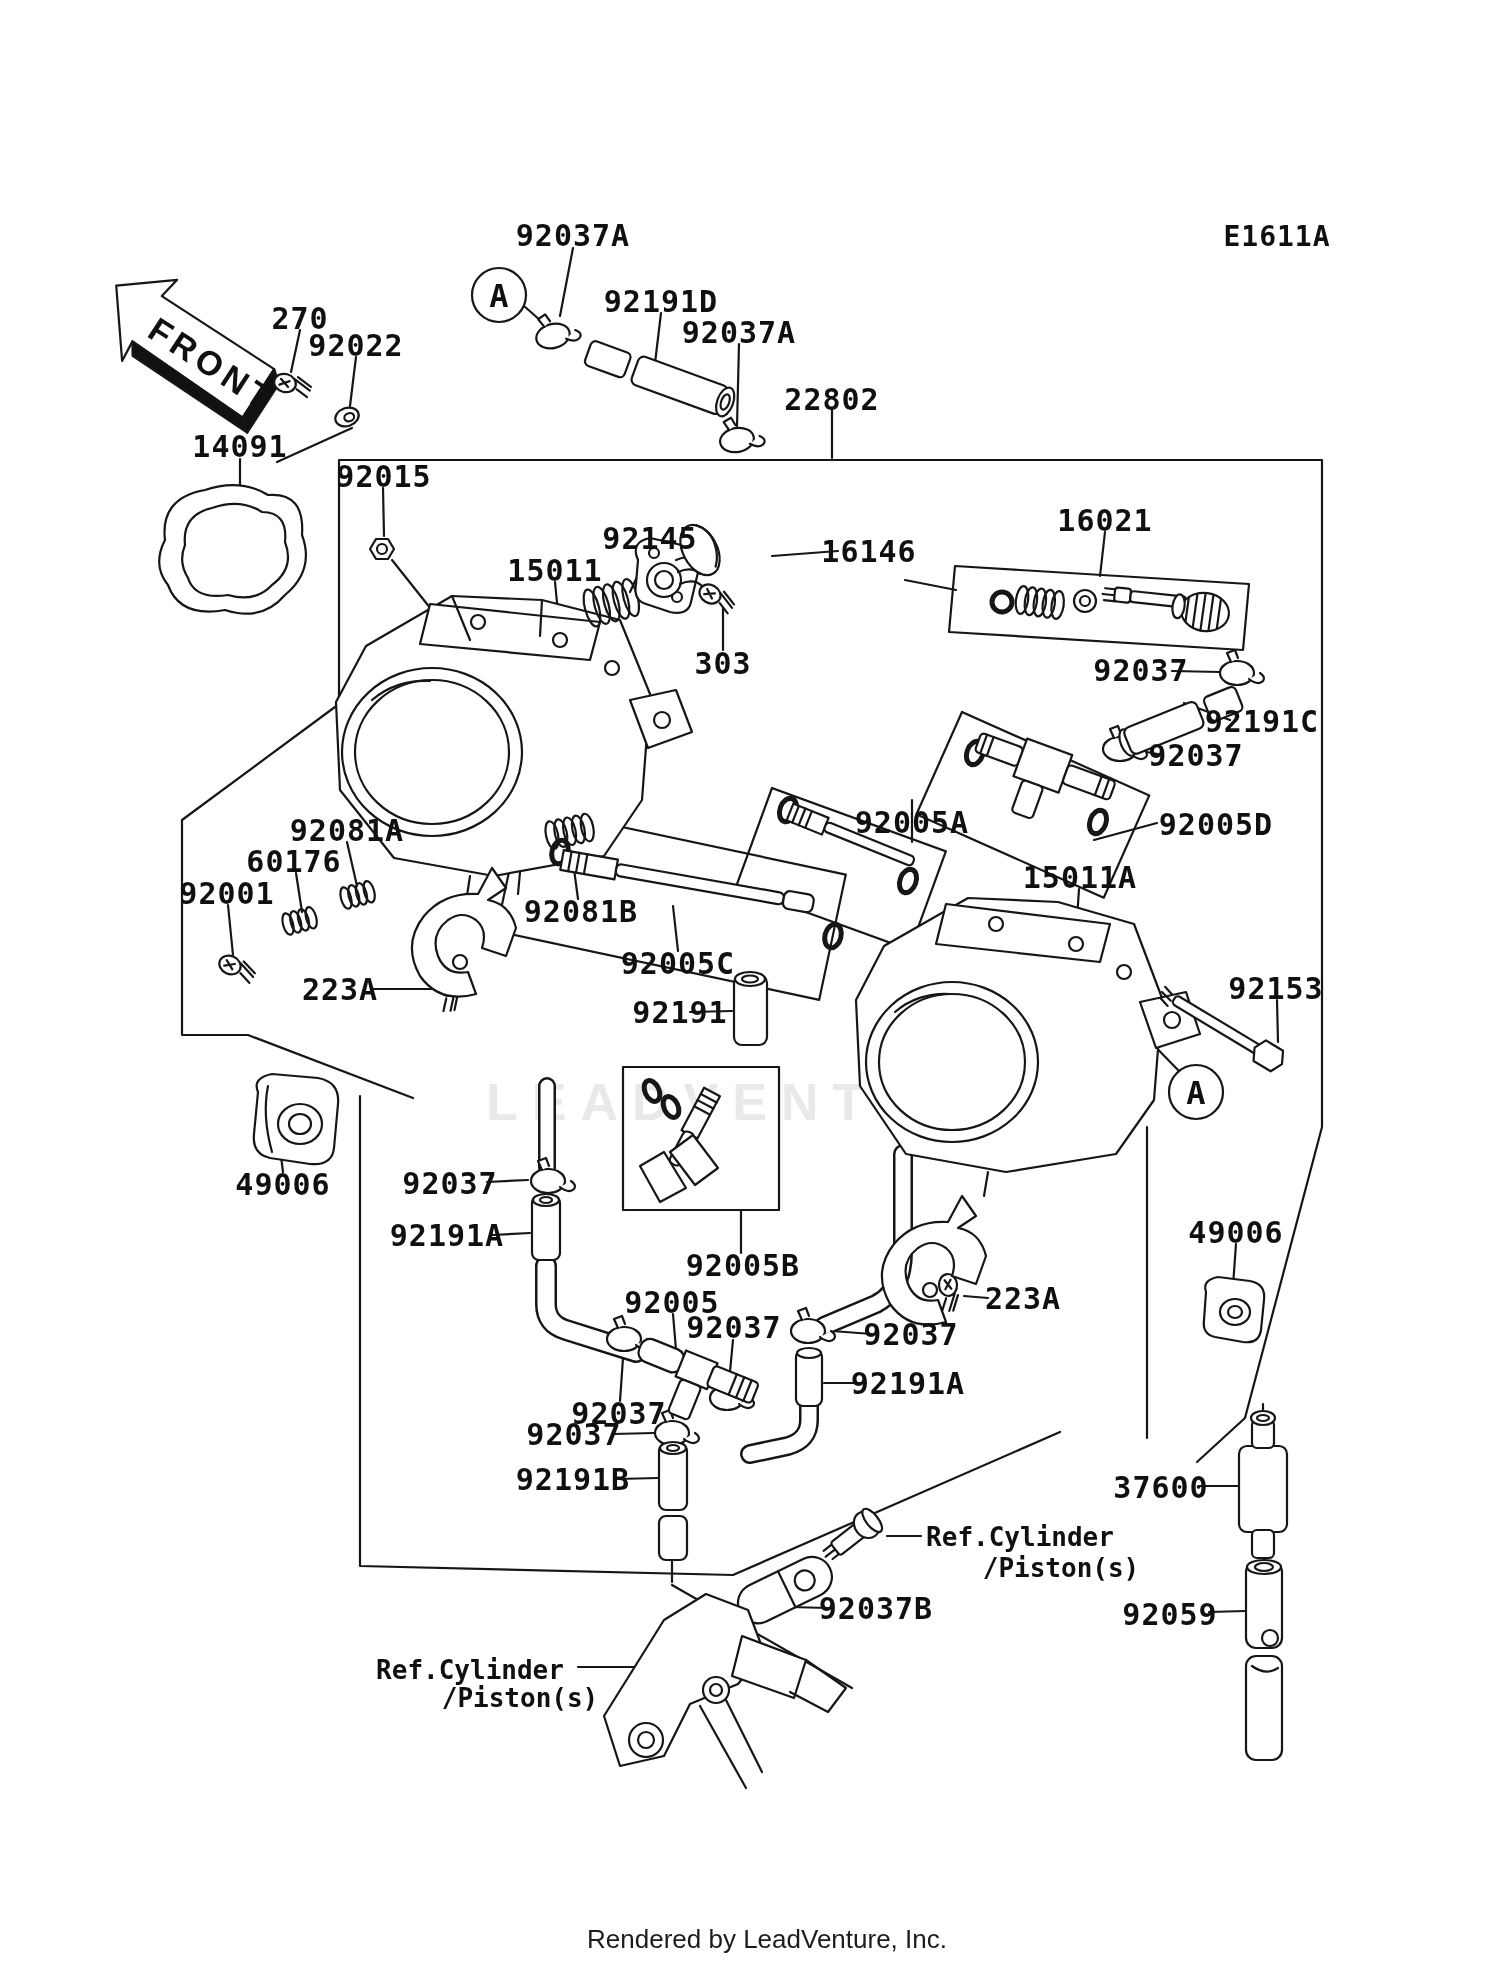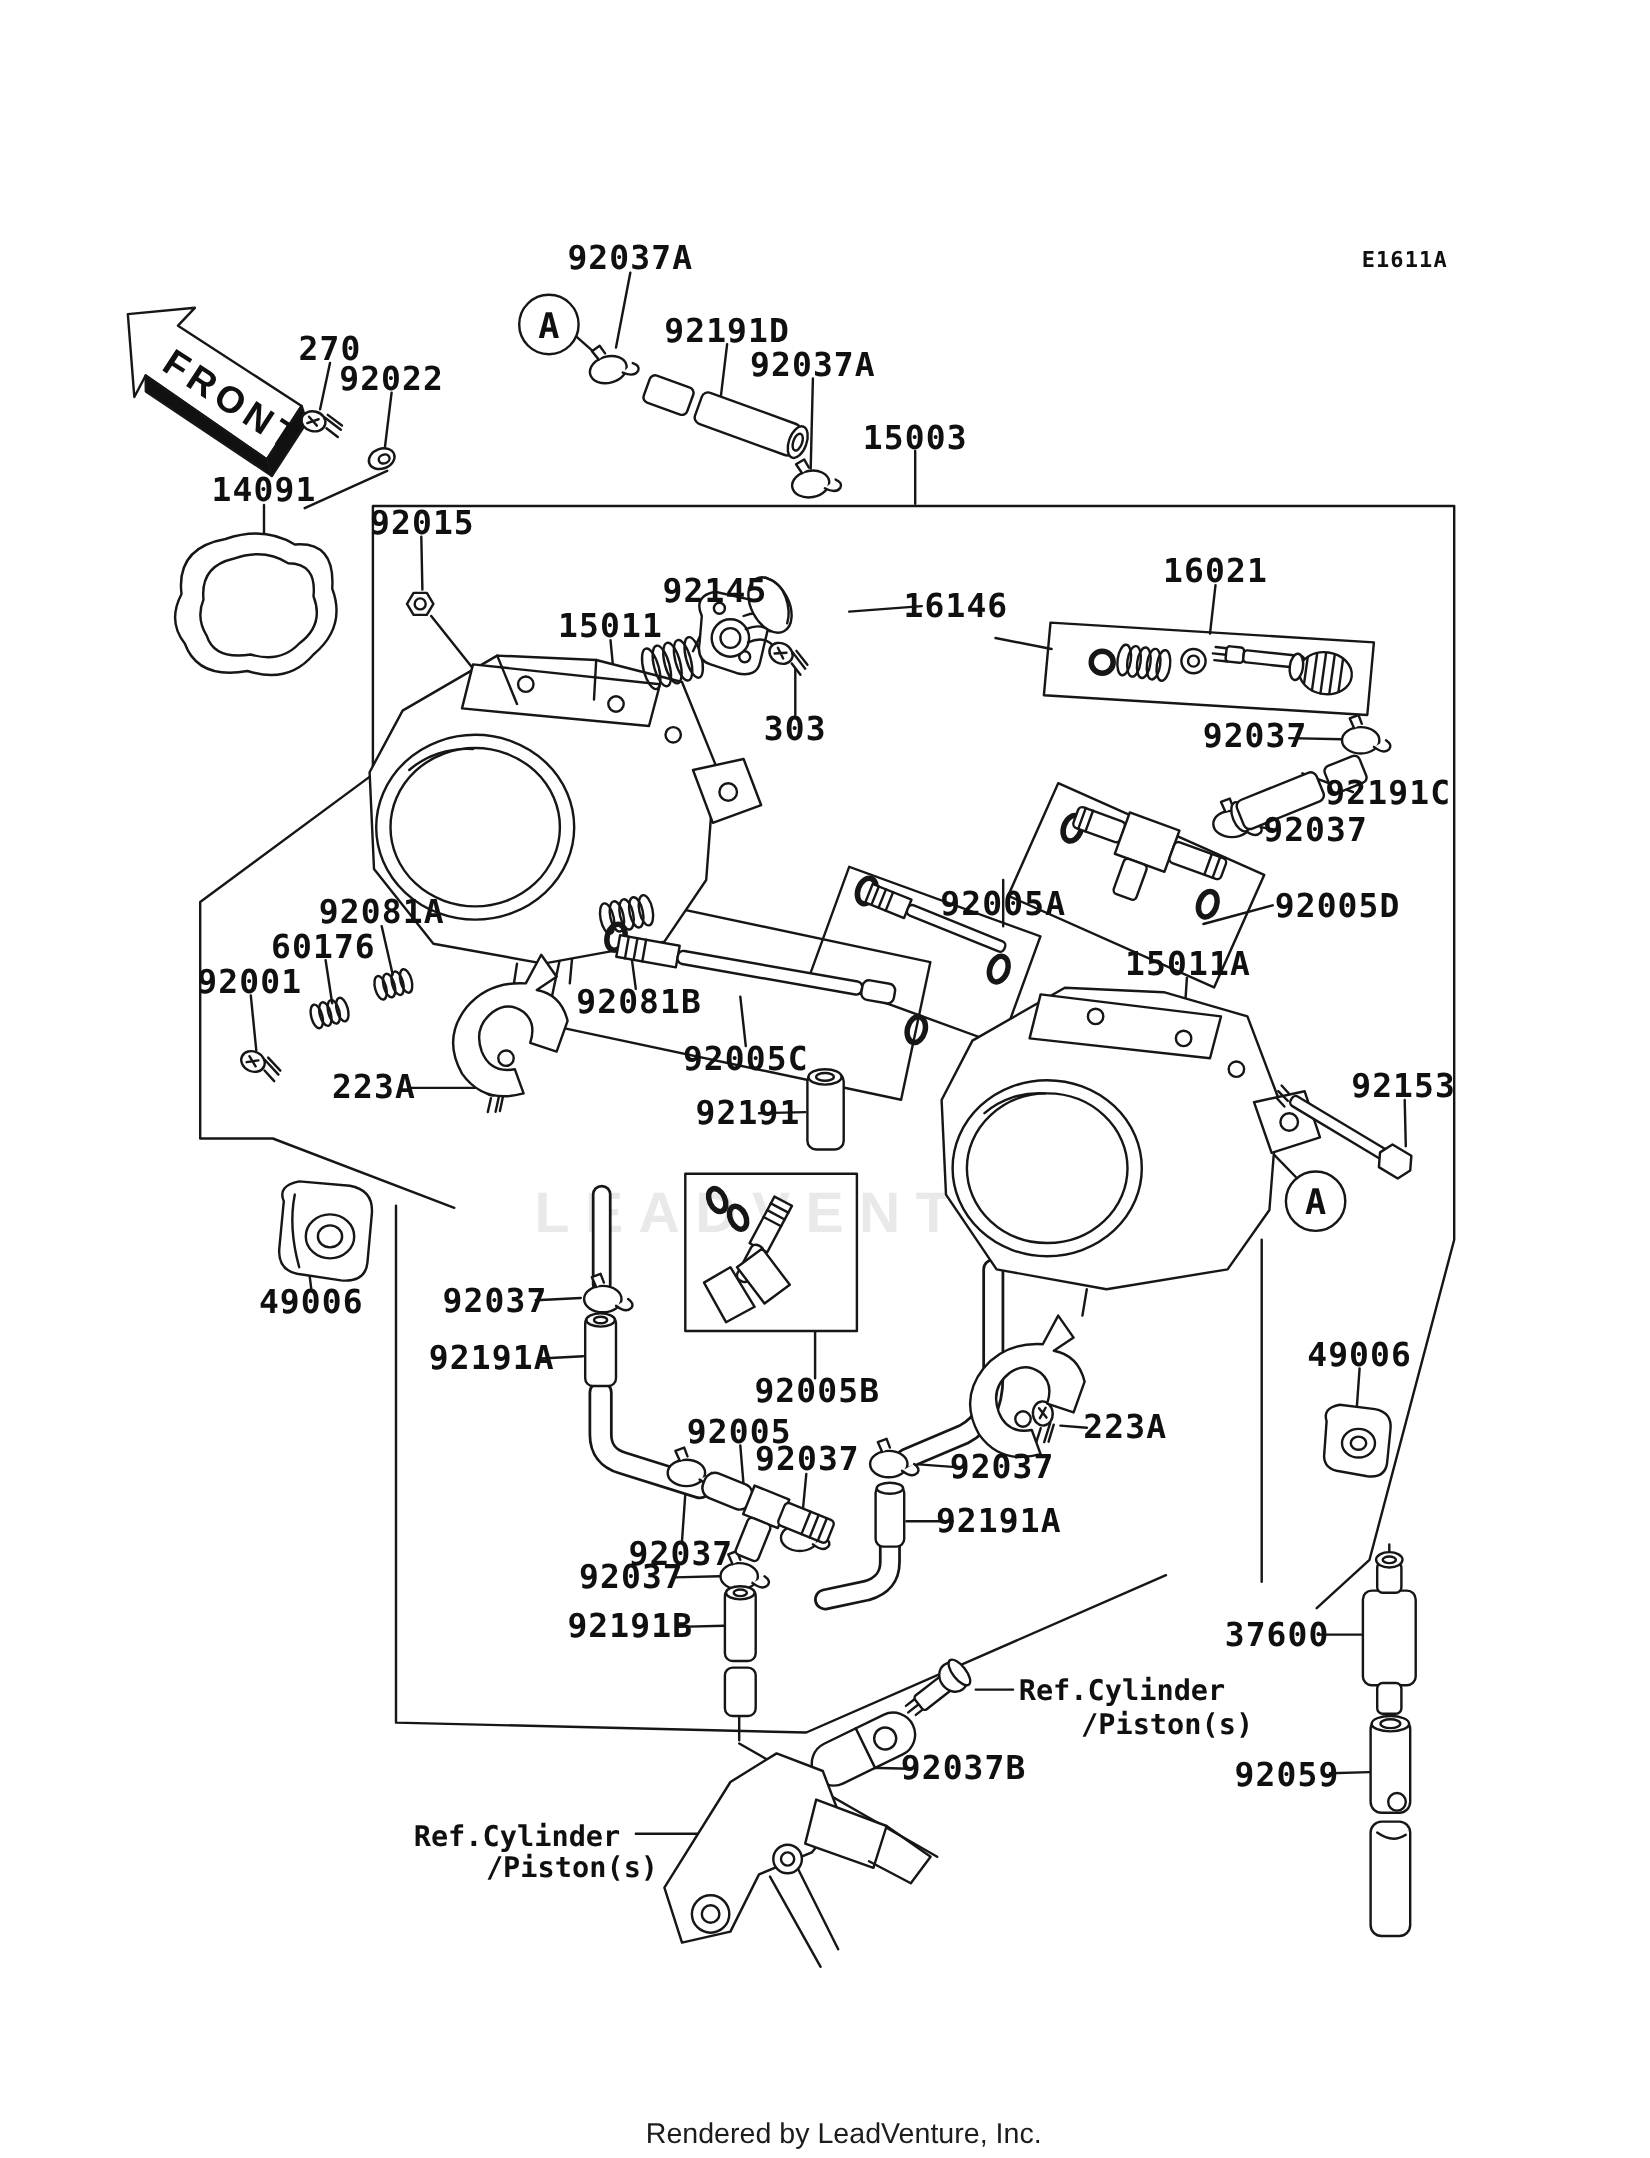--- a/index.html
+++ b/index.html
@@ -2,21 +2,21 @@
 <html><head>
 <meta charset="utf-8">
 <style>
   html,body{margin:0;padding:0;background:#ffffff;}
   #stage{position:relative;width:1500px;height:1962px;background:#ffffff;overflow:hidden;
          font-family:"DejaVu Sans Mono", monospace;}
   #art{position:absolute;left:0;top:0;z-index:1;}
   .pl{position:absolute;z-index:3;transform:translate(-50%,-50%);
       font:bold 30px "DejaVu Sans Mono", monospace;letter-spacing:1px;color:#101010;white-space:nowrap;}
   .pl.ref{font-size:26px;letter-spacing:0;}
-  .pl.code{font-size:20px;letter-spacing:1px;}
+  .pl.code{font-size:28px;letter-spacing:1px;}
   .footer{position:absolute;z-index:3;left:0;top:1924px;width:100%;text-align:center;
           font:26px "Liberation Sans", sans-serif;color:#1c1c1c;letter-spacing:0;padding-left:17px;}
   svg text.wm{font-family:"Liberation Sans", sans-serif;font-weight:bold;}
   svg text.aref{font-family:"DejaVu Sans Mono", monospace;font-weight:bold;}
   svg text.fronttxt{font-family:"Liberation Sans", sans-serif;font-weight:bold;}
 </style>
 </head>
 <body>
 
 <div id="stage">
@@ -372,21 +372,21 @@
 
   </g>
 </svg>
 
 <div class="pl" style="left:573px;top:235px">92037A</div>
 <div class="pl code" style="left:1277px;top:236px">E1611A</div>
 <div class="pl" style="left:300px;top:318px">270</div>
 <div class="pl" style="left:356px;top:345px">92022</div>
 <div class="pl" style="left:661px;top:301px">92191D</div>
 <div class="pl" style="left:739px;top:332px">92037A</div>
-<div class="pl" style="left:832px;top:399px">15003</div>
+<div class="pl" style="left:832px;top:399px">22802</div>
 <div class="pl" style="left:240px;top:446px">14091</div>
 <div class="pl" style="left:384px;top:476px">92015</div>
 <div class="pl" style="left:650px;top:538px">92145</div>
 <div class="pl" style="left:869px;top:551px">16146</div>
 <div class="pl" style="left:1105px;top:520px">16021</div>
 <div class="pl" style="left:555px;top:570px">15011</div>
 <div class="pl" style="left:723px;top:663px">303</div>
 <div class="pl" style="left:1141px;top:670px">92037</div>
 <div class="pl" style="left:1262px;top:721px">92191C</div>
 <div class="pl" style="left:1196px;top:755px">92037</div>

